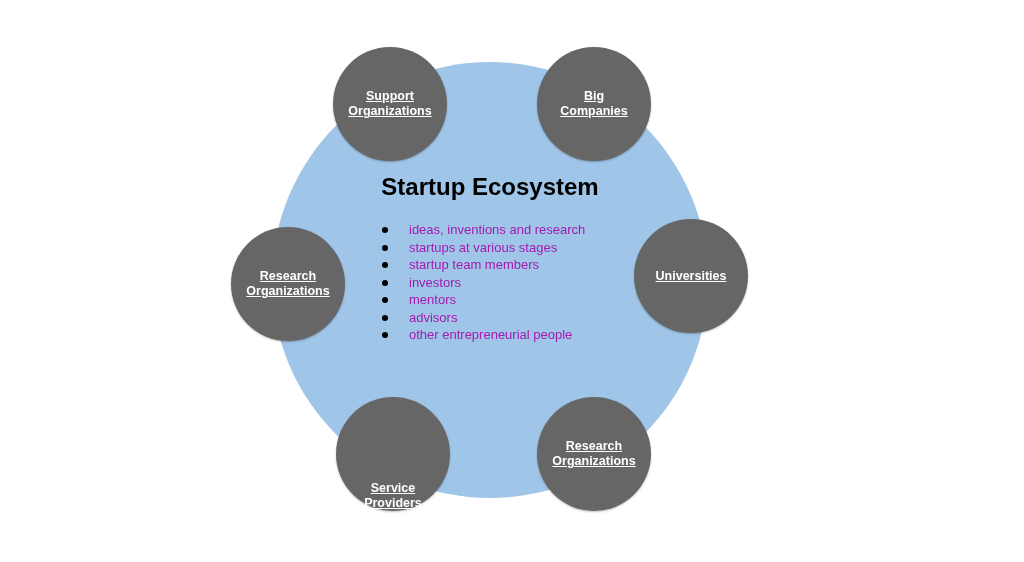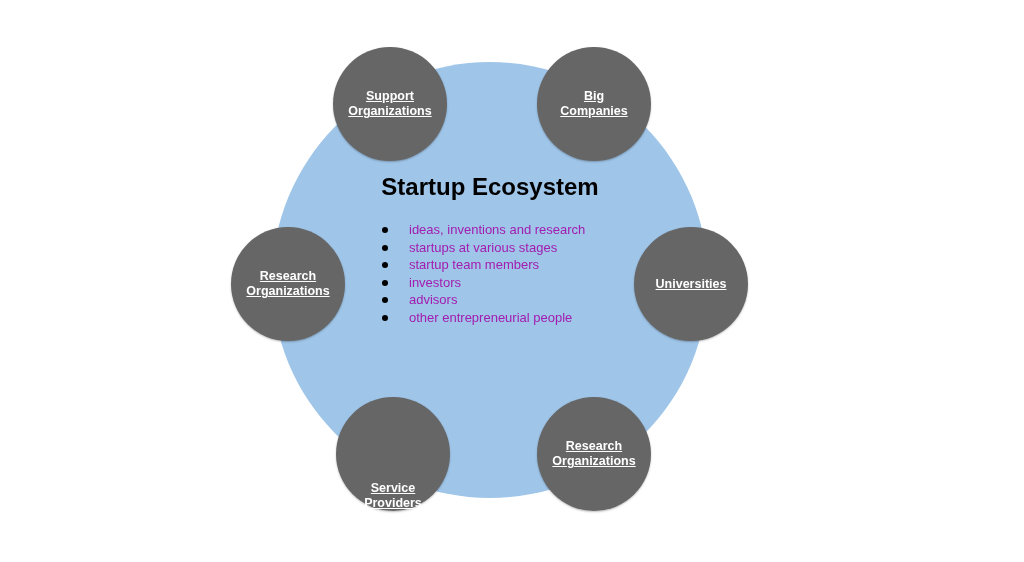--- a/index.html
+++ b/index.html
@@ -34,37 +34,38 @@
 
 <div class="main-circle"></div>
 
 <div class="title-wrap">Startup Ecosystem</div>
 
 <ul class="bullets">
   <li>ideas, inventions and research</li>
   <li>startups at various stages</li>
   <li>startup team members</li>
   <li>investors</li>
+  <li>mentors</li>
   <li>advisors</li>
   <li>other entrepreneurial people</li>
 </ul>
 
 <div class="node" style="left:333px; top:47px;">
   <span>Support
 Organizations</span>
 </div>
 <div class="node" style="left:537px; top:47px;justify-content:center;">
   <span>Big
 Companies</span>
 </div>
 <div class="node" style="left:231px; top:227px;">
   <span>Research
 Organizations</span>
 </div>
-<div class="node" style="left:634px; top:227px;">
+<div class="node" style="left:634px; top:219px;">
   <span>Universities</span>
 </div>
 <div class="node" style="left:336px; top:397px;align-items:flex-end;">
   <span>Service
 Providers</span>
 </div>
 <div class="node" style="left:537px; top:397px;">
   <span>Research
 Organizations</span>
 </div>

